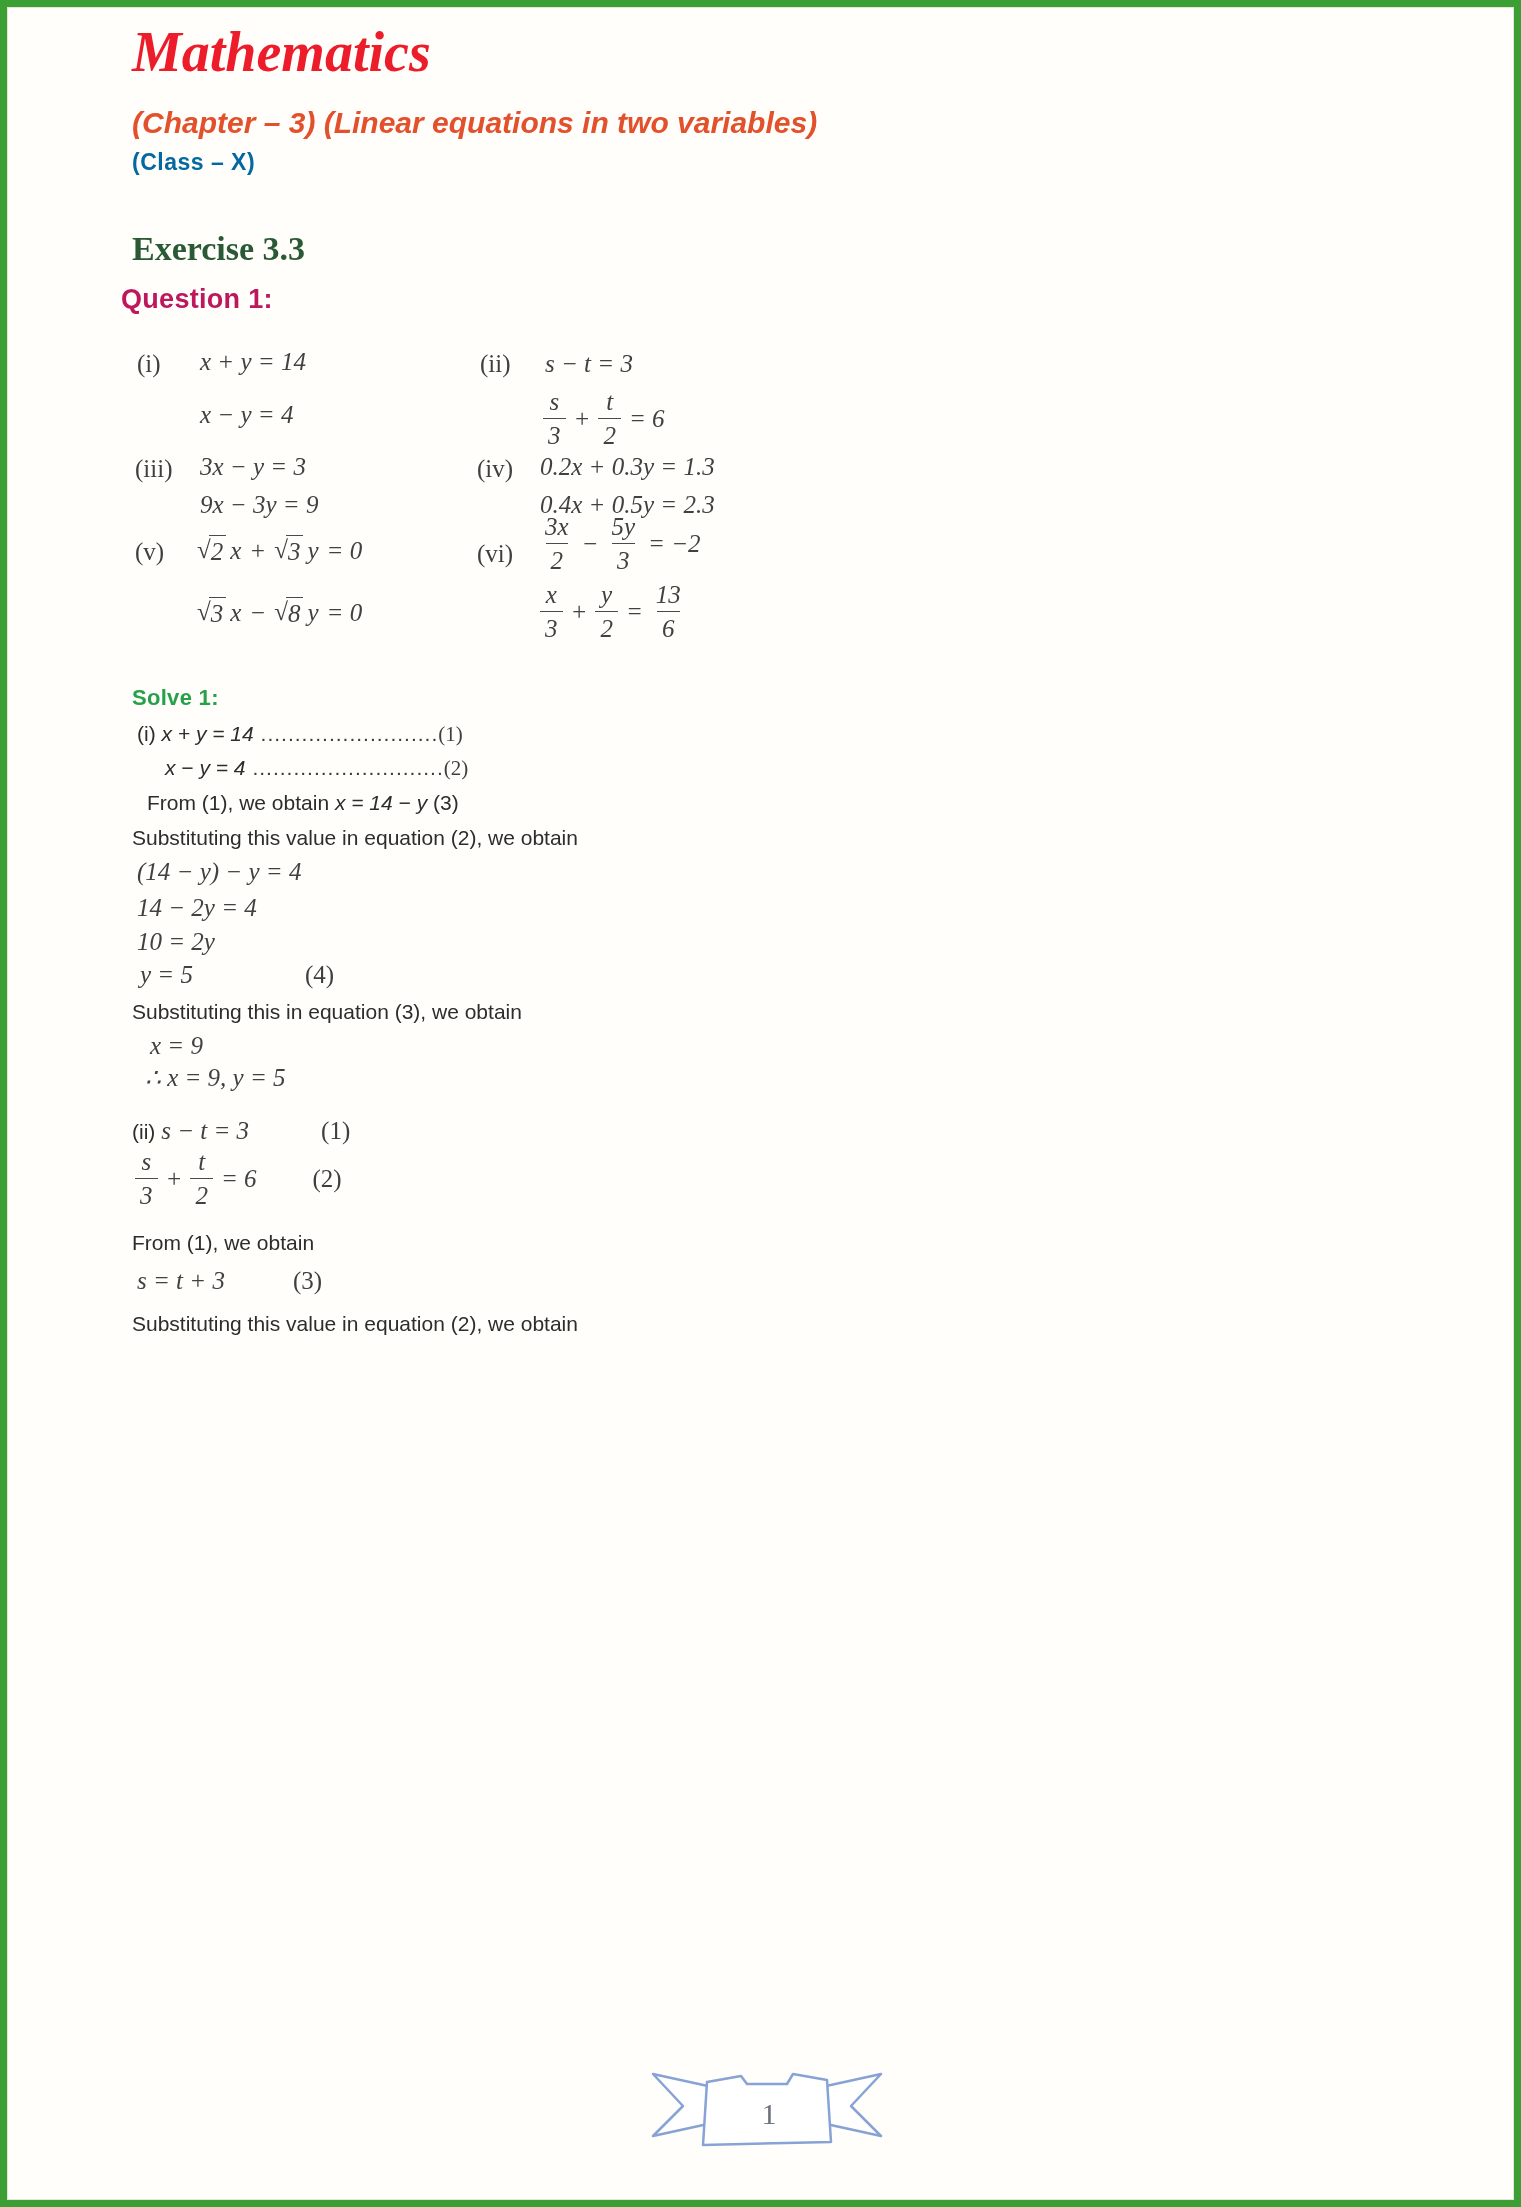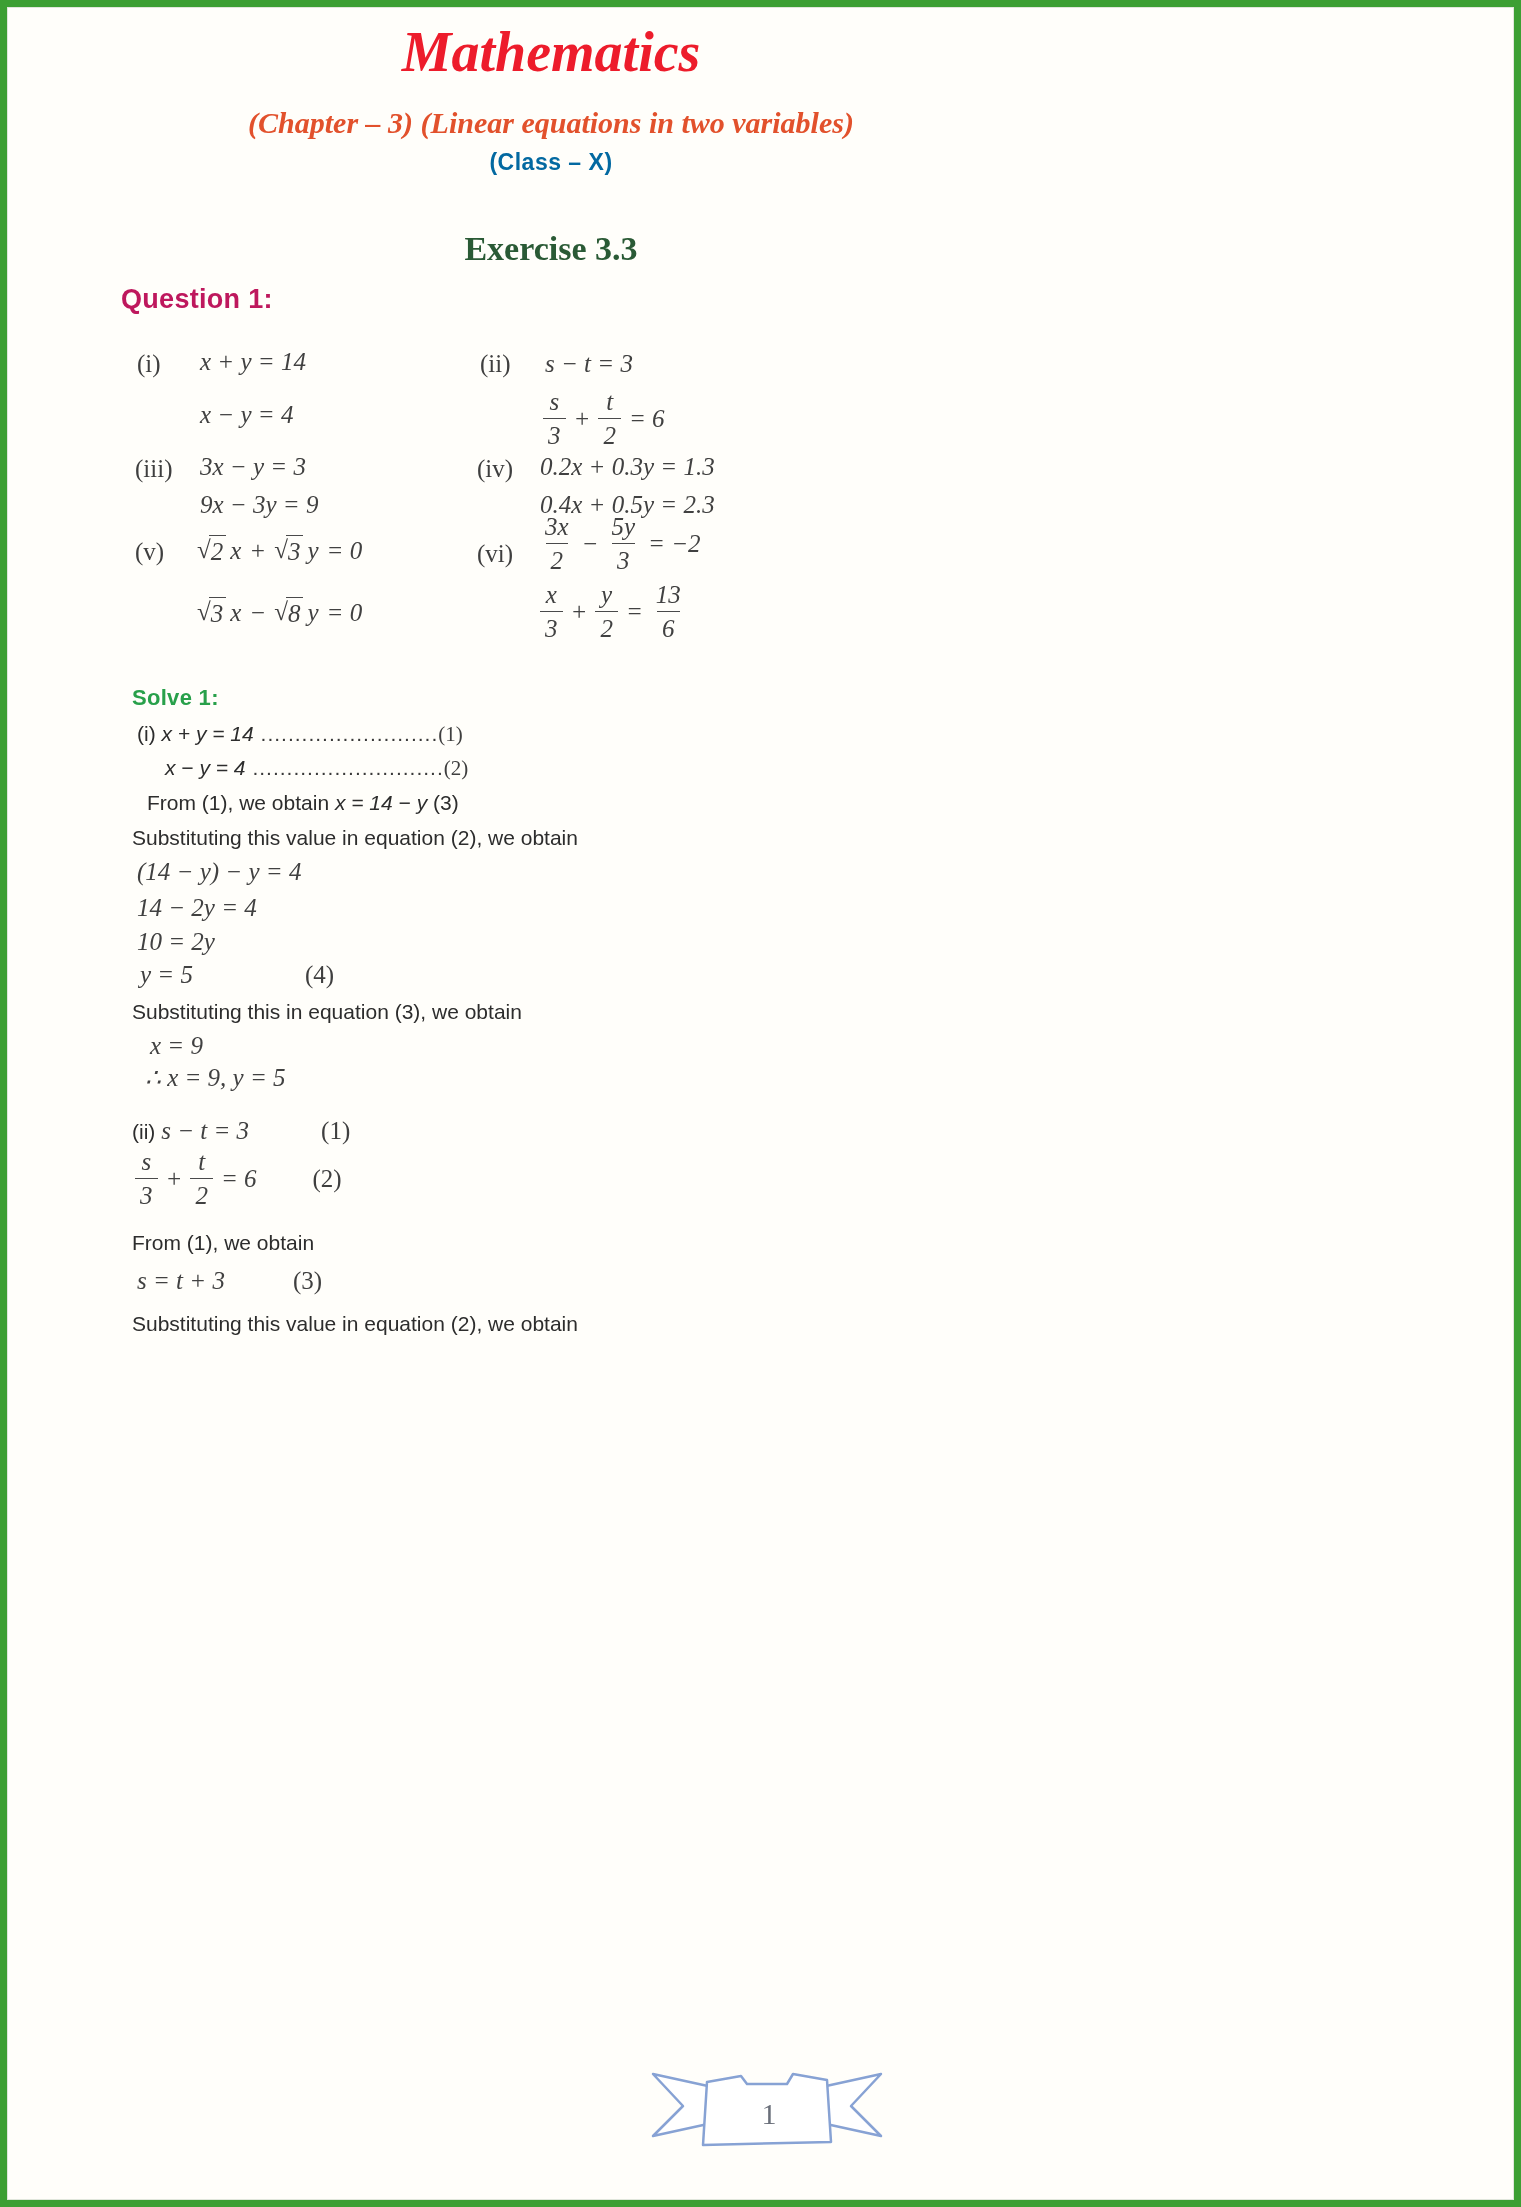--- a/index.html
+++ b/index.html
@@ -8,23 +8,23 @@
     width:1521px;height:2207px;
     box-sizing:border-box;
     background:#fffefa;
     border:7px solid #3c9f33;
     box-shadow:inset 0 0 0 1px rgba(0,60,0,.12);
     overflow:hidden;
     font-family:"Liberation Sans", sans-serif;
     color:#333;
   }
   .abs{position:absolute;line-height:1.2;}
-  .col-center{left:125px;width:838px;text-align:center;}
+  .col-center{left:125px;width:838px;}
   .doc-title{top:12px;font-family:"Liberation Serif",serif;font-style:italic;font-weight:bold;font-size:56px;color:#ed1c2b;}
-  .subtitle{top:98px;font-family:Liberation Serif, serif;font-style:italic;font-weight:bold;font-size:30px;color:#e2512c;}
+  .subtitle{top:98px;font-family:Liberation Sans, sans-serif;font-style:italic;font-weight:bold;font-size:30px;color:#e2512c;}
   .class-line{top:142px;font-weight:bold;font-size:23px;color:#0369a1;letter-spacing:.5px;}
   .exercise{top:222px;font-family:"Liberation Serif",serif;font-weight:bold;font-size:34px;color:#2a5a35;}
   .q-heading{left:114px;top:276px;font-weight:bold;font-size:27px;color:#be185d;letter-spacing:.3px;}
   .prompt{left:125px;top:311px;font-size:21px;color:#2d2d2d;}
 
   .math{font-family:"Liberation Serif",serif;font-style:italic;color:#414141;}
   .mlabel{font-family:"Liberation Serif",serif;font-size:25px;color:#3f3f3f;}
   .meq{font-size:25px;}
   .eqline{display:flex;align-items:center;gap:8px;}
   .frac{display:inline-flex;flex-direction:column;align-items:center;line-height:1;vertical-align:middle;}

